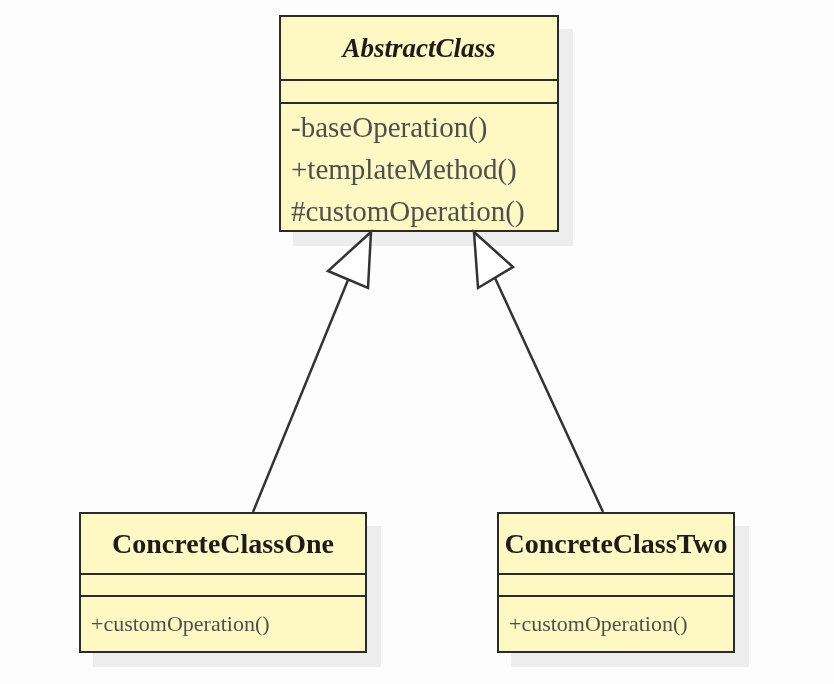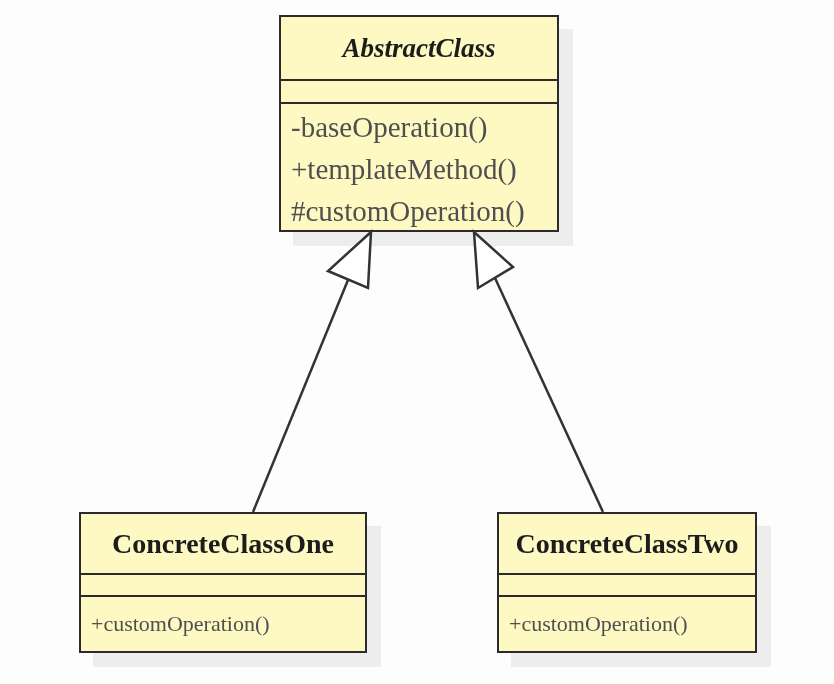--- a/index.html
+++ b/index.html
@@ -41,21 +41,21 @@
     padding-left: 10px;
   }
   
   #box-abstract { left: 279px; top: 15px; width: 280px; height: 217px; }
   #box-abstract .uml-title   { height: 62px; font-size: 27px; }
   #box-abstract .uml-attrs   { height: 23px; }
   #box-abstract .uml-methods { height: 128px; font-size: 29px; line-height: 42px; padding-top: 2px; }
   
   #box-one { left: 79px; top: 512px; width: 288px; height: 141px; }
   
-  #box-two { left: 497px; top: 512px; width: 260px; height: 141px; }
+  #box-two { left: 497px; top: 512px; width: 238px; height: 141px; }
   .concrete .uml-title   { height: 59px; font-size: 28px; }
   .concrete .uml-attrs   { height: 22px; }
   .concrete .uml-methods { height: 56px; font-size: 22px; line-height: 54px; }
   
   #connectors {
     position: absolute;
     left: 0; top: 0;
     width: 834px; height: 684px;
     z-index: 3;
     pointer-events: none;

